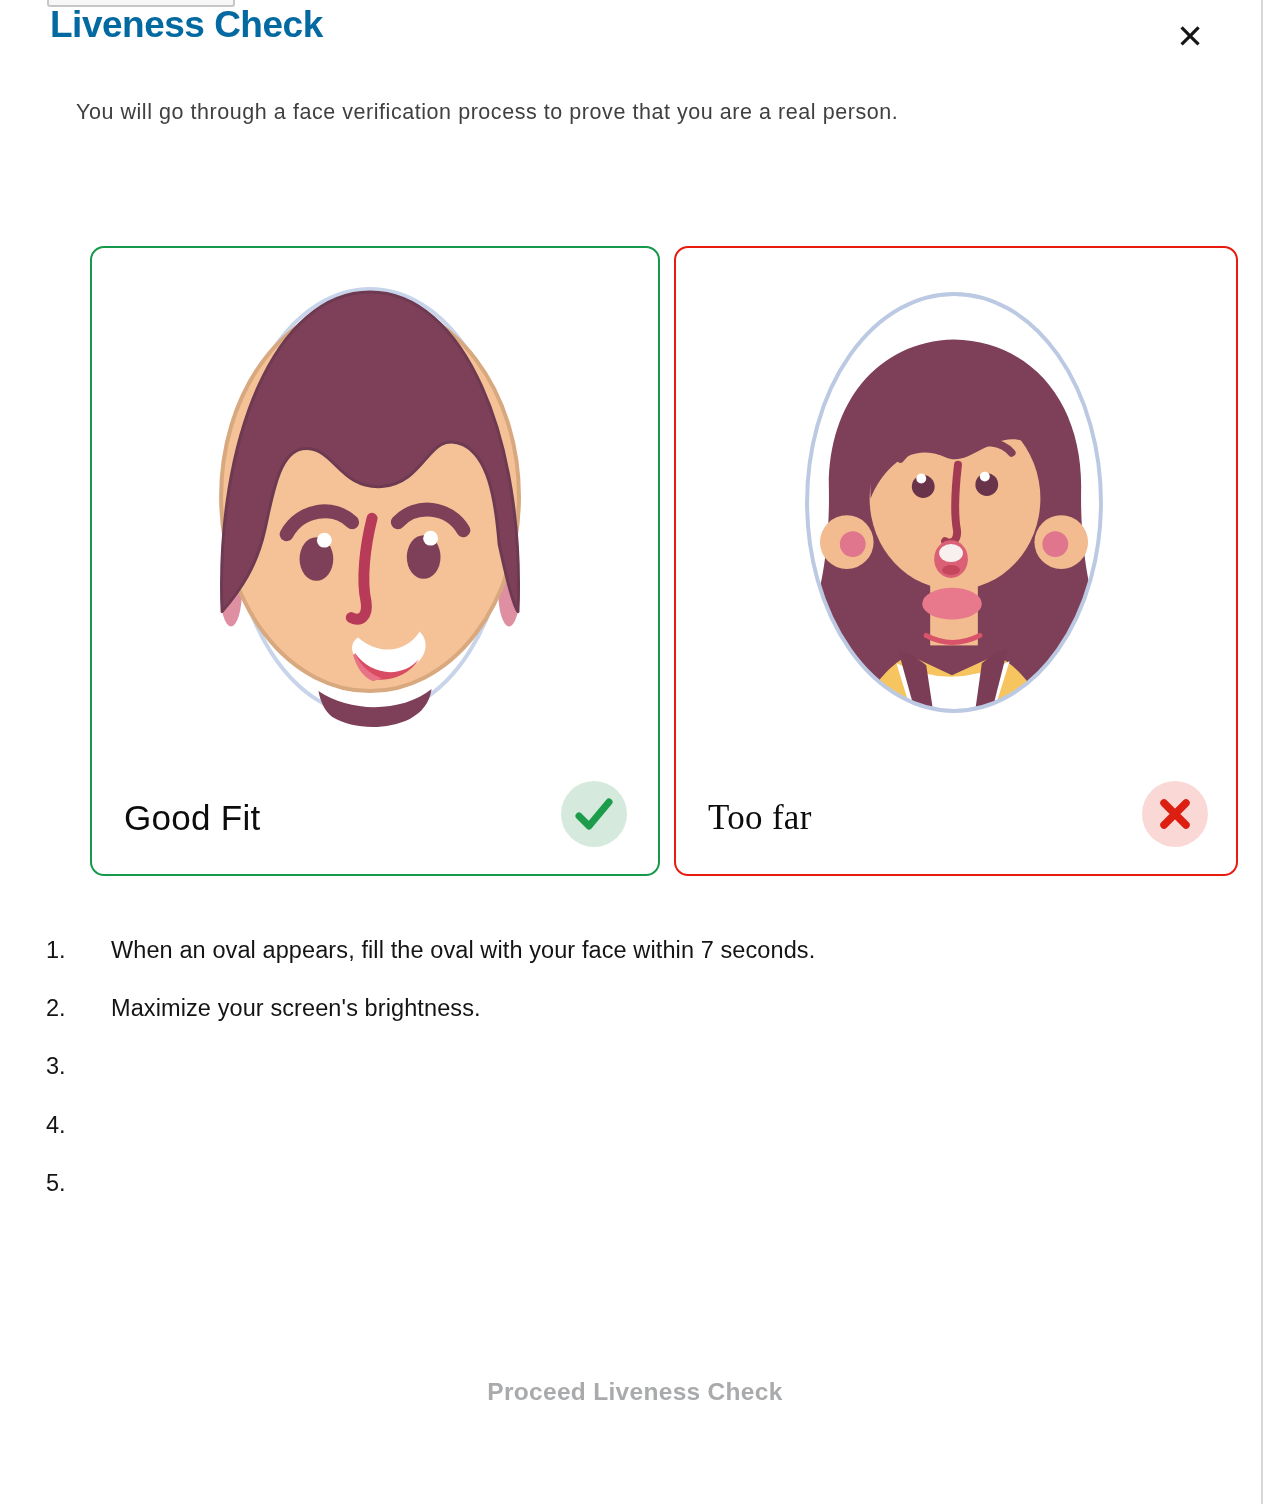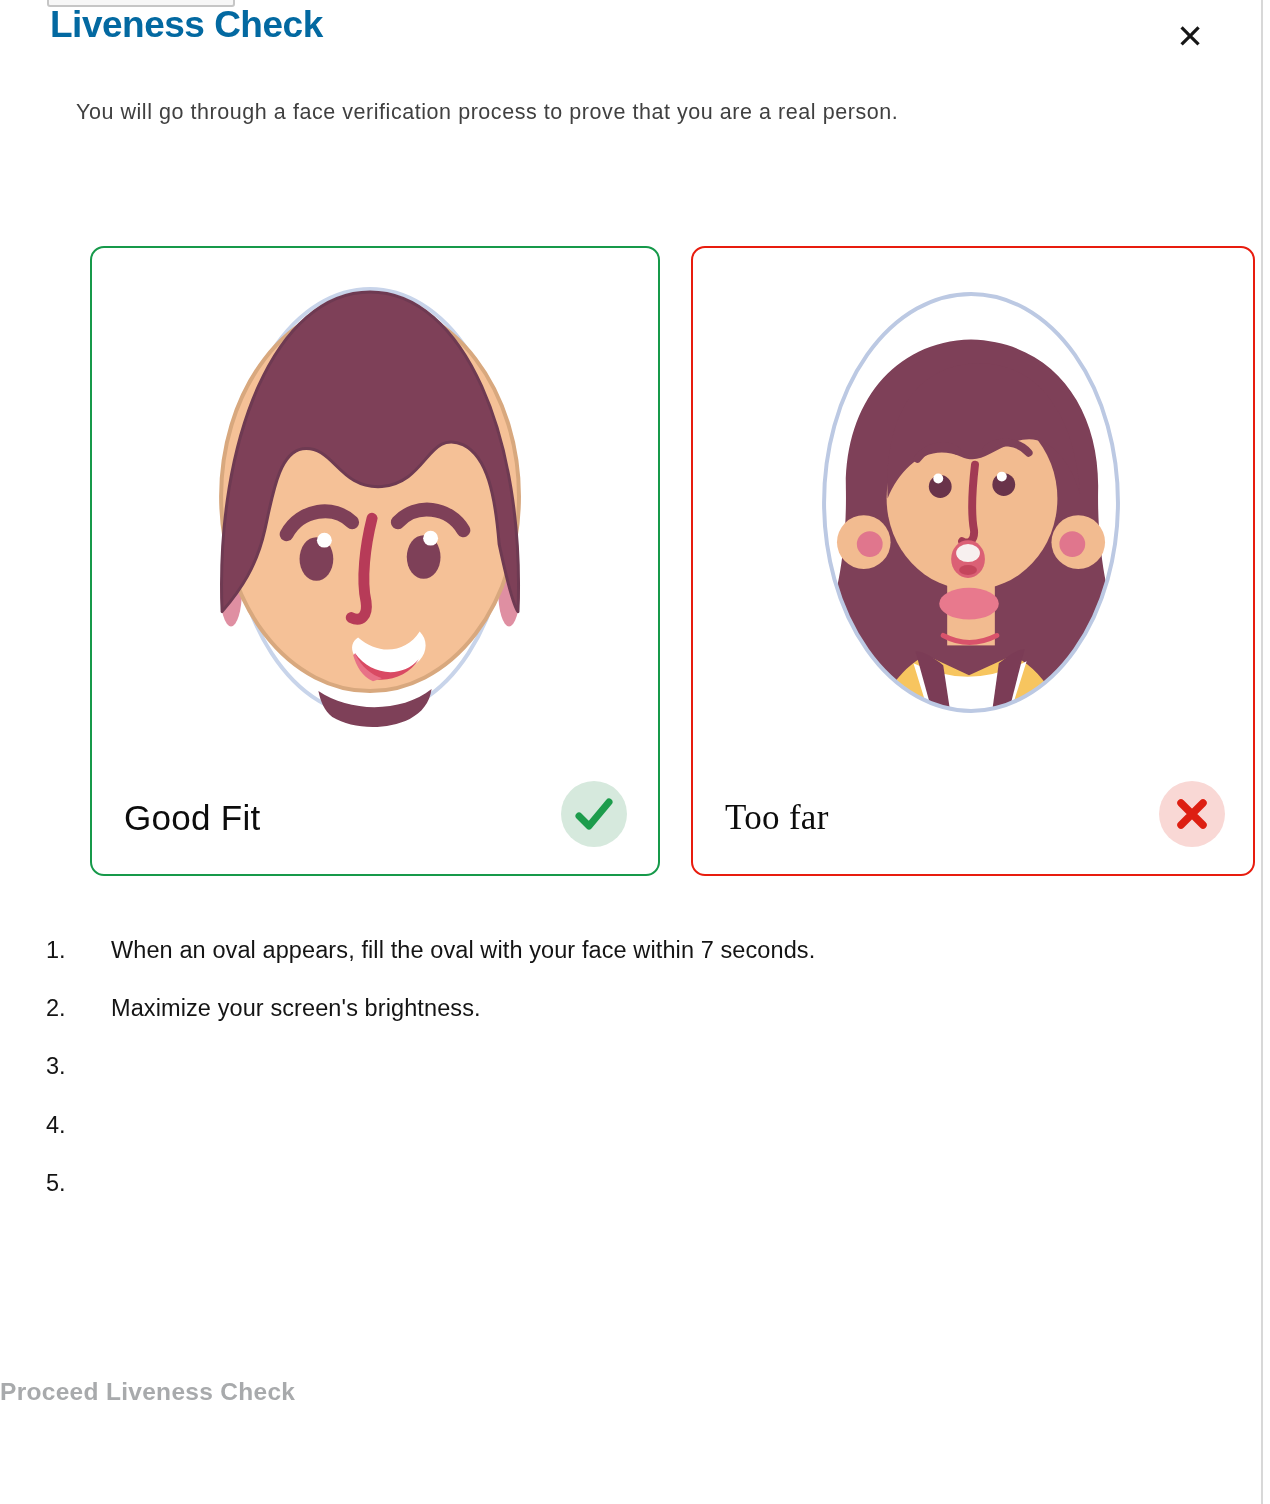--- a/index.html
+++ b/index.html
@@ -28,21 +28,21 @@
   }
   .subtitle {
     position:absolute; left:50px; top:100px; width:1000px;
     font-size:21.5px; color:#404040; letter-spacing:0.55px;margin-left:26px;
   }
   .instructions-heading {
     position:absolute; left:50px; top:189px;
     font-size:21.5px; font-weight:500; color:#0d0d0d; letter-spacing:0.2px;
   }
 
-  .cards { position:absolute; left:50px; top:246px; display:flex; gap:31px;padding-left:40px; }
+  .cards { position:absolute; left:50px; top:246px; display:flex; gap:14px;padding-left:40px; }
   .card {
     position:relative; height:630px; border-radius:14px; background:#fff;
   }
   .card.good { width:570px; border:2.5px solid #16994a; }
   .card.bad  { width:564px; border:2.5px solid #e81c0e;font-family:Liberation Serif, serif; }
   .card svg.illus { position:absolute; left:0; top:0; width:100%; height:100%; }
   .card-label {
     position:absolute; left:32px; bottom:36px;
     font-size:35px; font-weight:400; color:#0c0c0c; letter-spacing:0.3px;
   }
@@ -53,21 +53,21 @@
   .card.good .status-circle { right:31px; background:#d6e9dd; }
   .card.bad  .status-circle { right:28px; background:#f9d8d5; }
 
   .steps { position:absolute; left:46px; top:938px; width:1150px; list-style:none; }
   .steps li { display:flex; margin-bottom:33.5px; font-size:23.5px; color:#141414; line-height:1.05; }
   .steps li .num { width:39px; flex:0 0 39px; }
   .steps li .txt { letter-spacing:0.1px;margin-left:26px; }
 
   .proceed-btn {
     position:absolute; left:0; top:1378px; width:100%;
-    text-align:left; font-size:24.5px; font-weight:700; color:#a8aaac;
+    text-align:center; font-size:24.5px; font-weight:700; color:#a8aaac;
     background:none; border:none; letter-spacing:0.3px;
     font-family:"Liberation Sans","DejaVu Sans",sans-serif; cursor:default;
   }
 
   .right-divider {
     position:absolute; left:1261px; top:0; width:2px; height:1504px; background:#d8d8d8;
   }
 </style>
 </head>
 <body>

